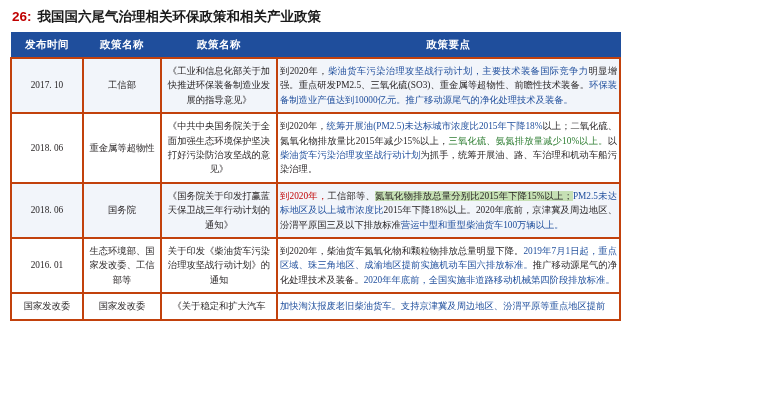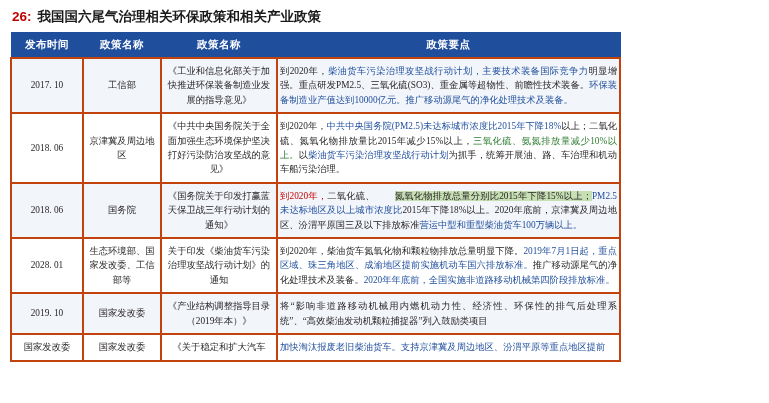--- a/index.html
+++ b/index.html
@@ -81,21 +81,20 @@
   }
   tr.plain td {
     background: #ffffff;
   }
   .hl-blue { color: #1f4e9c; }
   .hl-red { color: #c00000; }
   .hl-green { color: #2e7d32; }
   .mark-green {
     background: #c6e0b4;
     color: #231f20;
-    margin-left: 20px;
   }
   .colw1 { width: 72px; }
   .colw2 { width: 78px; }
   .colw3 { width: 116px; }
   .colw4 { width: auto; }
   .clipped-row td {
     border-bottom: none;
   }
   .fade-bottom {
     position: absolute;
@@ -133,41 +132,35 @@
     </thead>
     <tbody>
         <tr class="alt">
           <td class="c-date">2017. 10</td>
           <td class="c-org">工信部</td>
           <td class="c-name">《工业和信息化部关于加快推进环保装备制造业发展的指导意见》</td>
           <td class="c-points"><span>到2020年，</span><span class="hl-blue">柴油货车污染治理攻坚战行动计划，主要技术装备国际竞争力</span><span>明显增强。重点研发PM2.5、三氧化硫(SO3)、重金属等超物性、前瞻性技术装备。</span><span class="hl-blue">环保装备制造业产值达到10000亿元。推广移动源尾气的净化处理技术及装备。</span></td>
         </tr>
         <tr class="plain">
           <td class="c-date">2018. 06</td>
-          <td class="c-org">京津冀及周边地区</td>
+          <td class="c-org">重金属等超物性</td>
           <td class="c-name">《中共中央国务院关于全面加强生态环境保护坚决打好污染防治攻坚战的意见》</td>
-          <td class="c-points"><span>到2020年，</span><span class="hl-blue">中共中央国务院(PM2.5)未达标城市浓度比2015年下降18%</span><span>以上；二氧化硫、氮氧化物排放量比2015年减少15%以上，</span><span class="hl-green">三氧化硫、氨氮排放量减少10%以上。</span><span>以</span><span class="hl-blue">柴油货车污染治理攻坚战行动计划</span><span>为抓手，统筹开展油、路、车治理和机动车船污染治理。</span></td>
+          <td class="c-points"><span>到2020年，</span><span class="hl-blue">统筹开展油(PM2.5)未达标城市浓度比2015年下降18%</span><span>以上；二氧化硫、氮氧化物排放量比2015年减少15%以上，</span><span class="hl-green">三氧化硫、氨氮排放量减少10%以上。</span><span>以</span><span class="hl-blue">柴油货车污染治理攻坚战行动计划</span><span>为抓手，统筹开展油、路、车治理和机动车船污染治理。</span></td>
         </tr>
         <tr class="alt">
           <td class="c-date">2018. 06</td>
           <td class="c-org">国务院</td>
           <td class="c-name">《国务院关于印发打赢蓝天保卫战三年行动计划的通知》</td>
-          <td class="c-points"><span class="hl-red">到2020年，</span><span>二氧化硫、</span><span class="mark-green">氮氧化物排放总量分别比2015年下降15%以上；</span><span class="hl-blue">PM2.5未达标地区及以上城市浓度比</span><span>2015年下降18%以上。2020年底前，京津冀及周边地区、汾渭平原国三及以下排放标准</span><span class="hl-blue">营运中型和重型柴油货车100万辆以上。</span></td>
+          <td class="c-points"><span class="hl-red">到2020年，</span><span>工信部等、</span><span class="mark-green">氮氧化物排放总量分别比2015年下降15%以上；</span><span class="hl-blue">PM2.5未达标地区及以上城市浓度比</span><span>2015年下降18%以上。2020年底前，京津冀及周边地区、汾渭平原国三及以下排放标准</span><span class="hl-blue">营运中型和重型柴油货车100万辆以上。</span></td>
         </tr>
         <tr class="plain">
-          <td class="c-date">2028. 01</td>
+          <td class="c-date">2016. 01</td>
           <td class="c-org">生态环境部、国家发改委、工信部等</td>
           <td class="c-name">关于印发《柴油货车污染治理攻坚战行动计划》的通知</td>
           <td class="c-points"><span>到2020年，柴油货车氮氧化物和颗粒物排放总量明显下降。</span><span class="hl-blue">2019年7月1日起，重点区域、珠三角地区、成渝地区提前实施机动车国六排放标准。</span><span>推广移动源尾气的净化处理技术及装备。</span><span class="hl-blue">2020年年底前，全国实施非道路移动机械第四阶段排放标准。</span></td>
-        </tr>
-        <tr class="alt">
-          <td class="c-date">2019. 10</td>
-          <td class="c-org">国家发改委</td>
-          <td class="c-name">《产业结构调整指导目录（2019年本）》</td>
-          <td class="c-points"><span>将“影响非道路移动机械用内燃机动力性、经济性、环保性的排气后处理系统”、“高效柴油发动机颗粒捕捉器”列入鼓励类项目</span></td>
         </tr>
         <tr class="plain clipped-row">
           <td class="c-date">国家发改委</td>
           <td class="c-org">国家发改委</td>
           <td class="c-name">《关于稳定和扩大汽车</td>
           <td class="c-points"><span class="hl-blue">加快淘汰报废老旧柴油货车。支持京津冀及周边地区、汾渭平原等重点地区提前</span></td>
         </tr>
       </tbody>
   </table>
 

